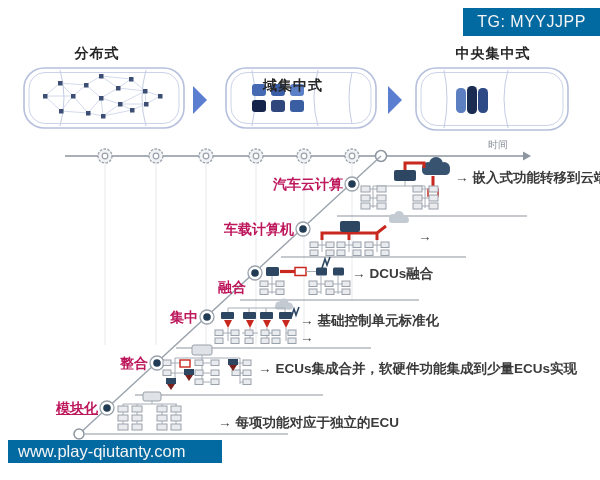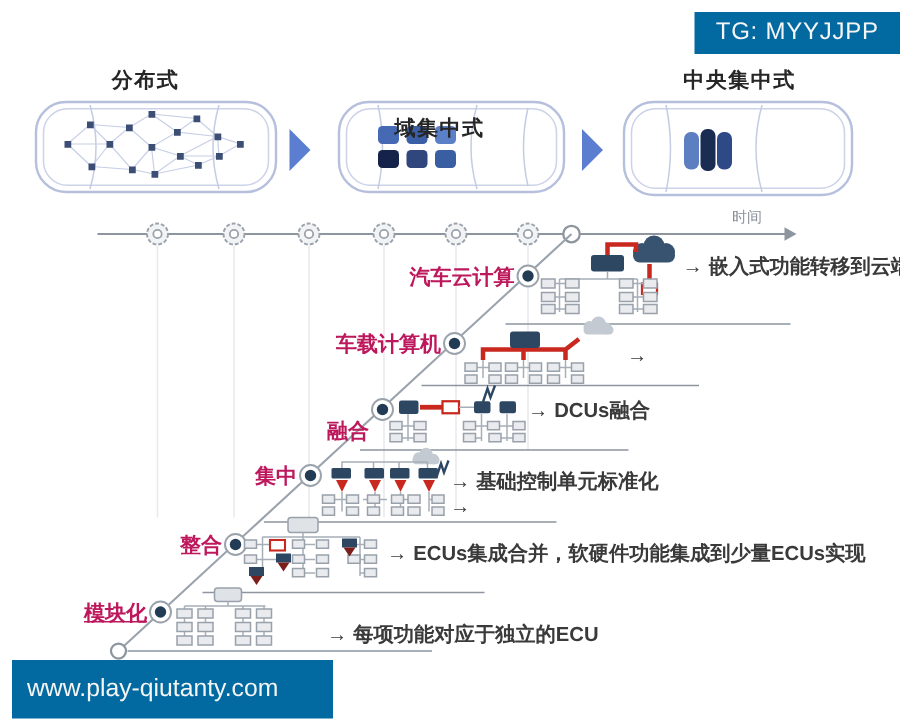--- a/index.html
+++ b/index.html
@@ -8,21 +8,21 @@
   .abs{position:absolute;}
   #artwork{position:absolute;left:0;top:0;z-index:1;}
   .col-title{font-size:14px;font-weight:bold;color:#262626;letter-spacing:1px;text-align:center;width:110px;z-index:2;}
   .stage-label{font-size:14px;font-weight:bold;color:#be185d;text-align:right;white-space:nowrap;z-index:2;}
   .anno{font-size:13.5px;font-weight:600;color:#3a3a3a;white-space:nowrap;line-height:17px;z-index:2;display:flex;align-items:center;gap:4px;}
   .anno .lines{display:flex;}
   .arrow{font-weight:600;color:#3a3a3a;}
   .time-label{font-size:10px;color:#8a8f98;z-index:2;}
   .wm{background:#0369a1;color:#f5f5f5;z-index:3;display:flex;align-items:center;}
   #wm-tg{left:463px;top:8px;width:137px;height:28px;font-size:16px;justify-content:center;letter-spacing:.5px;}
-  #wm-site{left:8px;top:440px;width:204px;height:39px;font-size:16.5px;padding-left:10px;}
+  #wm-site{left:8px;top:440px;width:204px;height:23px;font-size:16.5px;padding-left:10px;}
 </style>
 </head>
 <body>
 
 <div id="canvas">
 
   <svg id="artwork" width="600" height="480" viewBox="0 0 600 480">
 
     <g stroke="#e6e9ed" stroke-width="1">
       <line x1="105" y1="164" x2="105" y2="345"></line>

